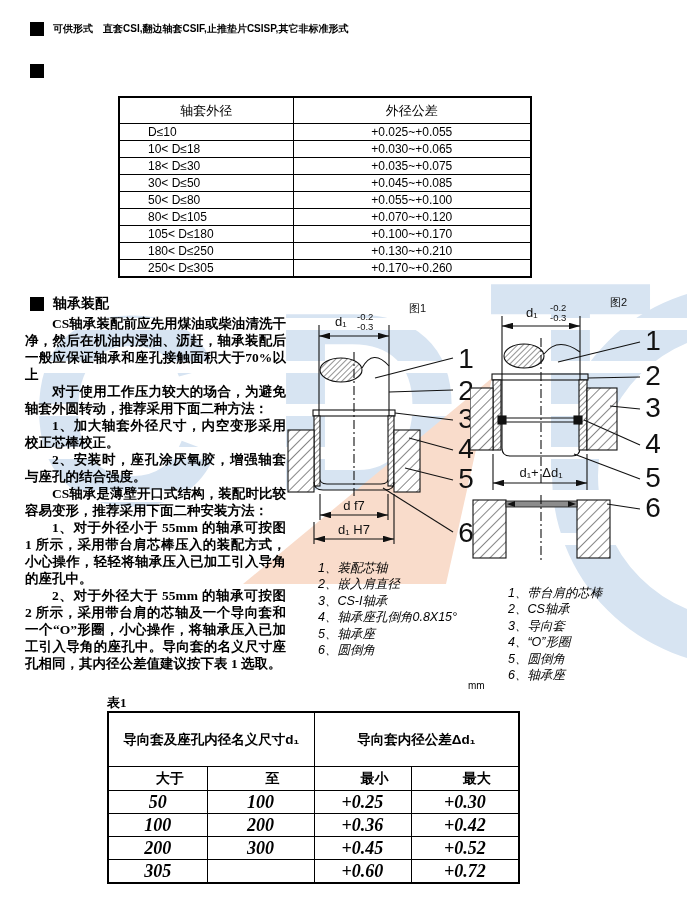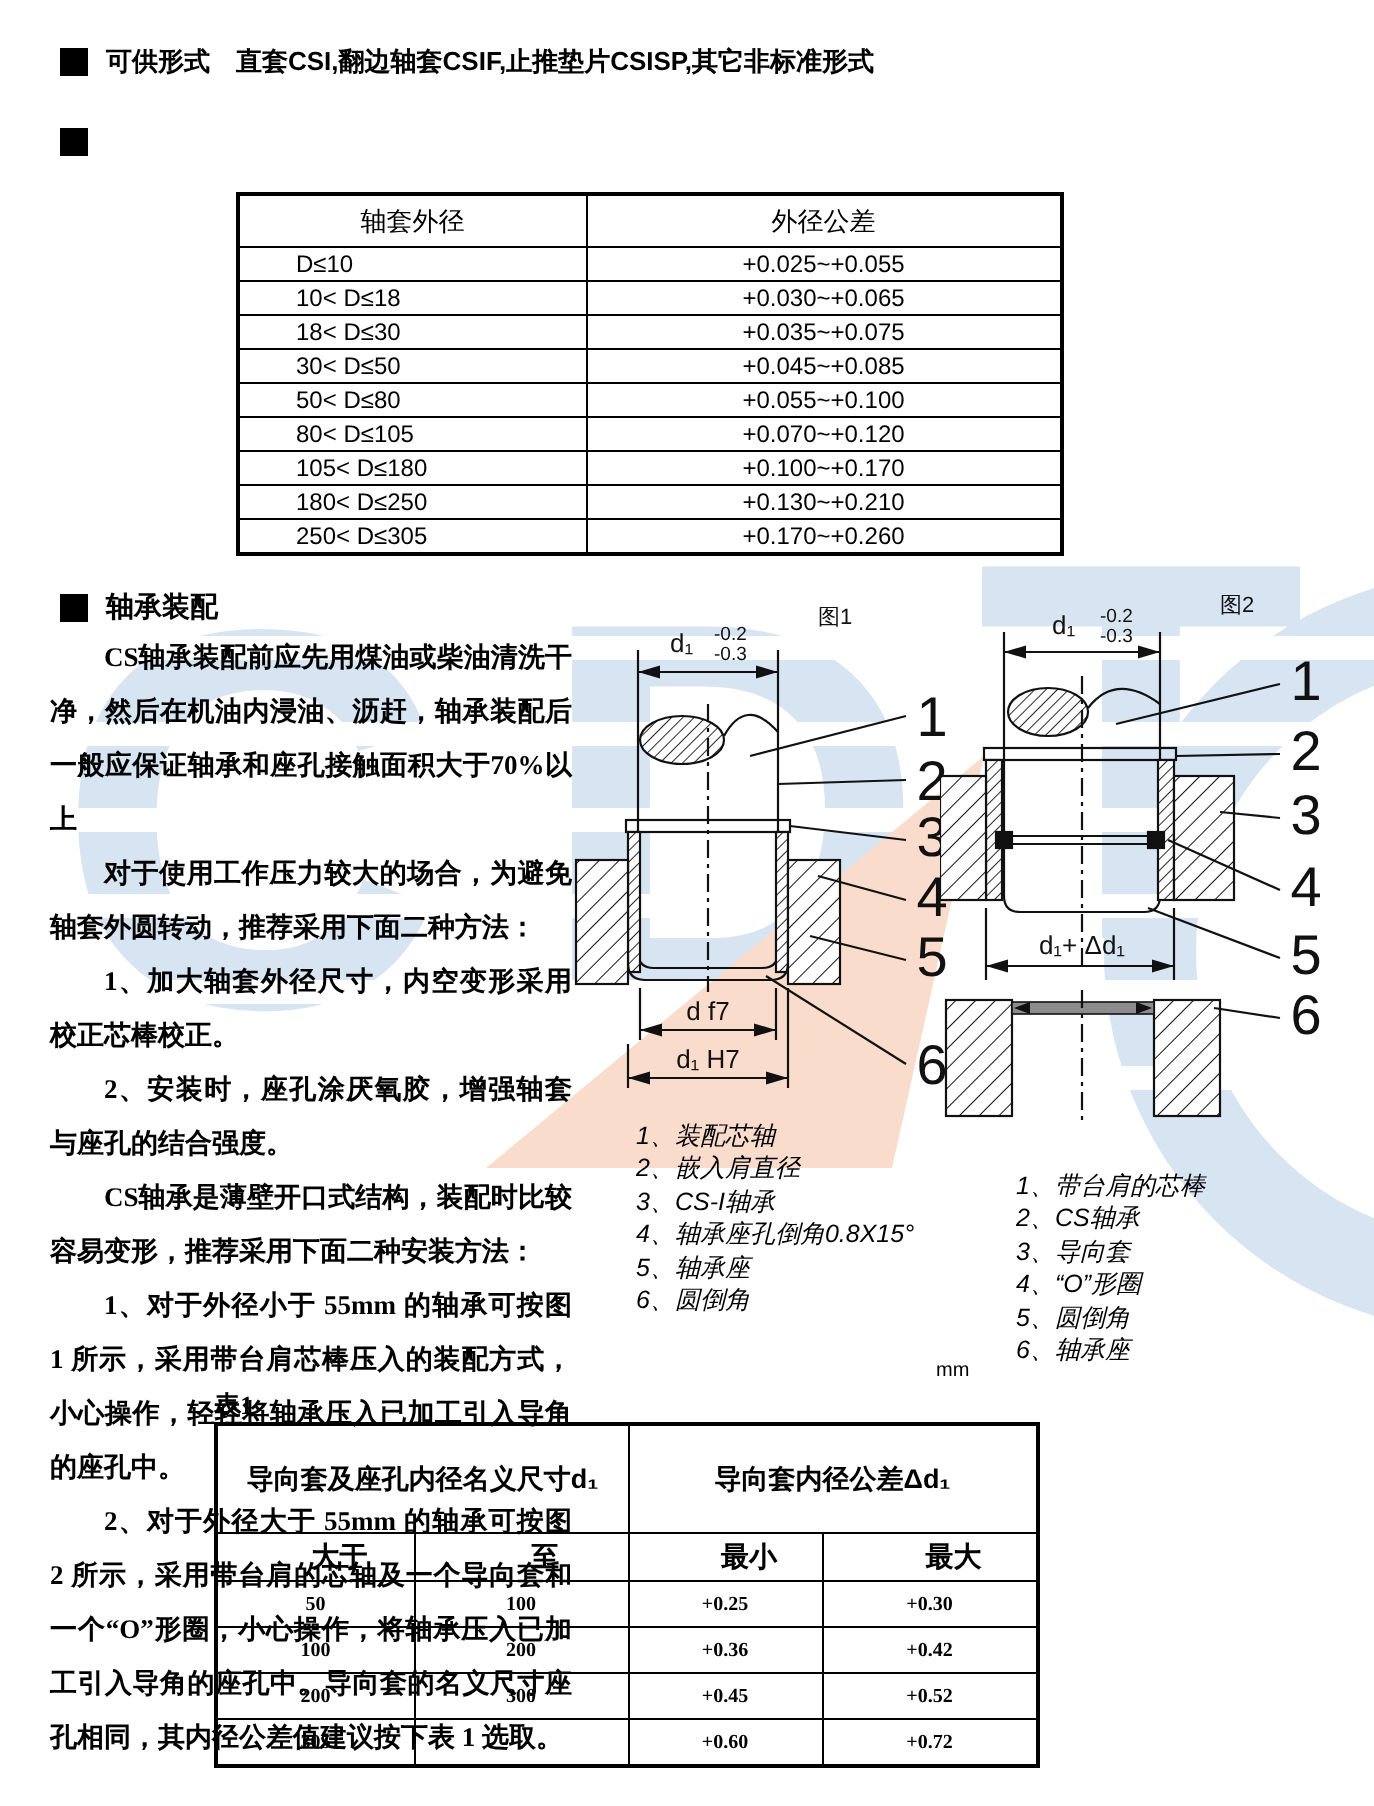--- a/index.html
+++ b/index.html
@@ -13,51 +13,51 @@
   .wm-t{left:488px;top:242px;font-size:270px;}
   .wm-arc{position:absolute;left:552px;top:286px;width:380px;height:380px;box-sizing:border-box;
           border:46px solid #d7e4f2;border-radius:50%;z-index:0;}
   .wm-stripe{position:absolute;left:0;width:687px;height:12px;background:#ffffff;z-index:0;}
   .wm-tri{position:absolute;left:0;top:0;width:687px;height:903px;background:#f9dccb;z-index:0;
           clip-path:polygon(492px 378px,243px 584px,446px 584px);}
   
   .content{position:absolute;left:0;top:0;width:687px;height:903px;z-index:2;}
   .h{position:absolute;display:flex;align-items:center;gap:9px;font-weight:bold;white-space:nowrap;}
   .sq{width:14px;height:14px;background:#000;flex:0 0 auto;}
-  .h1{left:30px;top:22px;font-size:13px;}
+  .h1{left:30px;top:22px;font-size:10px;}
   .h2{left:30px;top:64px;font-size:14px;}
   .h3{left:30px;top:295px;font-size:14px;}
   
   .odtable{position:absolute;left:118px;top:96px;width:412px;border-collapse:collapse;
            table-layout:fixed;border:2px solid #000;}
   .odtable th,.odtable td{border:1px solid #000;padding:0;}
   .odtable th{height:25px;font-size:13px;font-weight:normal;text-align:center;}
   .odtable td{height:16px;font-size:12px;text-align:center;}
   .odtable td:first-child{text-align:left;padding-left:28px;}
   
   .textcol{position:absolute;left:25px;top:315px;width:261px;text-align:justify;
-           font-family:"Liberation Serif",serif;font-weight:bold;font-size:13.5px;line-height:27px;}
+           font-family:"Liberation Serif",serif;font-weight:bold;font-size:13.5px;line-height:17px;}
   .textcol p{margin:0;text-indent:2em;}
   
   .figsvg{position:absolute;font-family:"Liberation Sans",sans-serif;}
   .f1{left:283px;top:298px;}
   .f2{left:470px;top:290px;}
   .legend{position:absolute;font-size:12.5px;line-height:16.4px;font-family:"Liberation Sans",sans-serif;font-style:italic;}
   .lg1{left:318px;top:560px;}
   .lg2{left:508px;top:585px;}
   
   .t1caption{position:absolute;left:107px;top:694px;width:411px;
              font-family:"Liberation Serif",serif;font-weight:bold;font-size:13px;}
   .unit{position:absolute;left:468px;top:680px;font-size:10px;}
   .t1{position:absolute;left:107px;top:711px;width:411px;border-collapse:collapse;
       table-layout:fixed;border:2px solid #000;}
   .t1 th,.t1 td{border:1.6px solid #000;padding:0;text-align:center;}
   .t1 .rA th{height:53px;font-family:"Liberation Sans",sans-serif;font-weight:bold;font-size:13.5px;}
   .t1 .rB th{height:23px;font-family:"Liberation Serif",serif;font-weight:bold;font-size:14px;padding-left:24px;}
-  .t1 td{height:22px;font-family:"Liberation Serif",serif;font-weight:bold;font-size:10px;}
+  .t1 td{height:22px;font-family:"Liberation Serif",serif;font-weight:bold;font-size:18px;font-style:italic;}
   svg text{fill:#111;}
   .callout{font-size:28px;}
   .dimtxt{font-size:13px;}
   .toltxt{font-size:9.5px;}
   .figlab{font-size:11px;}
 </style>
 </head>
 <body>
 
 <div class="page">

